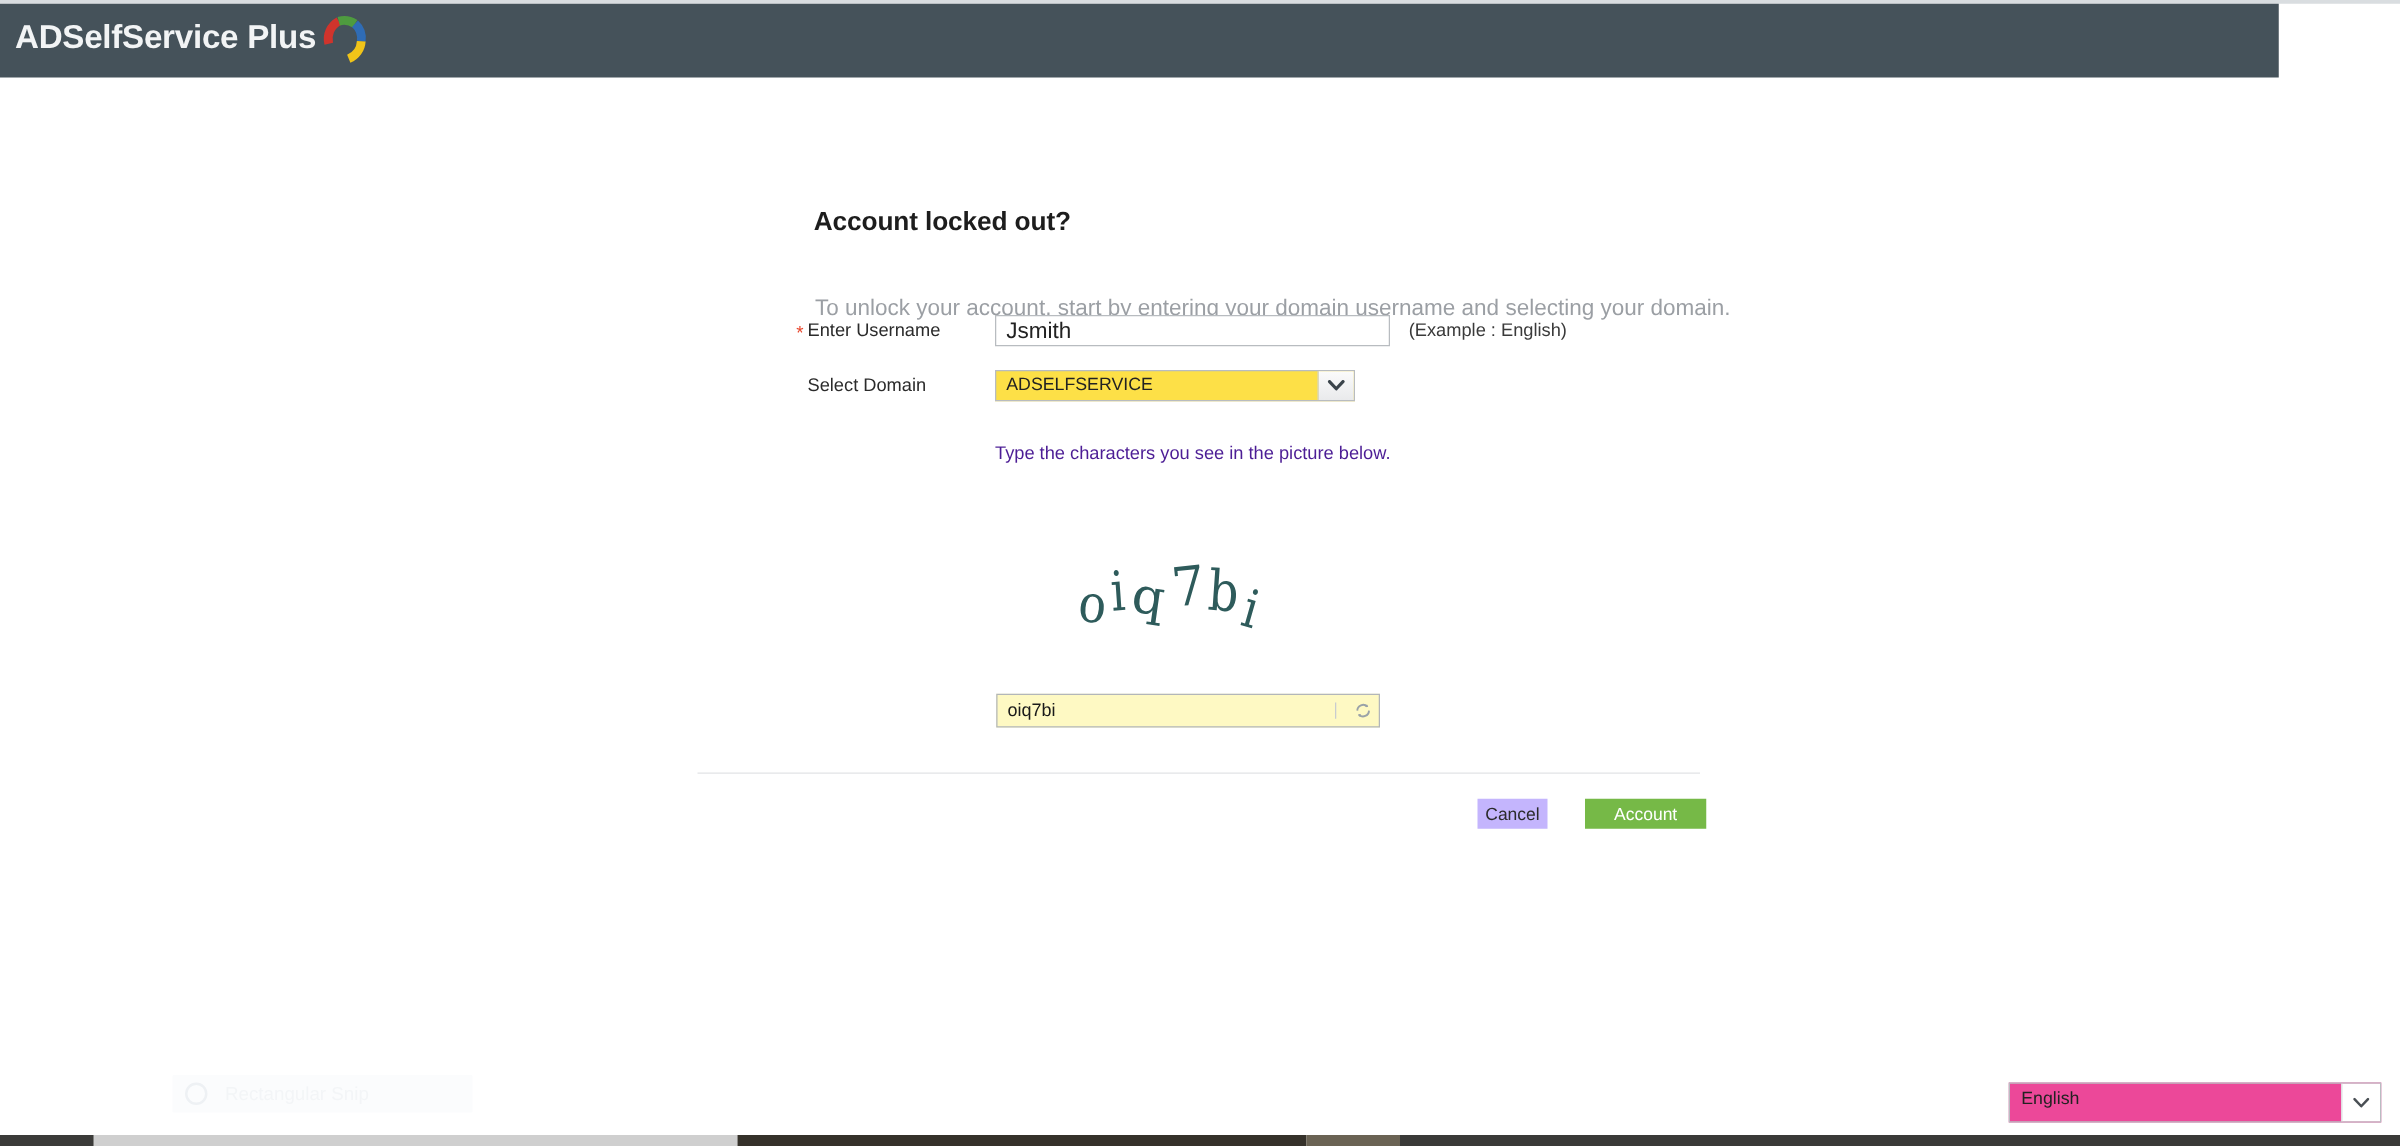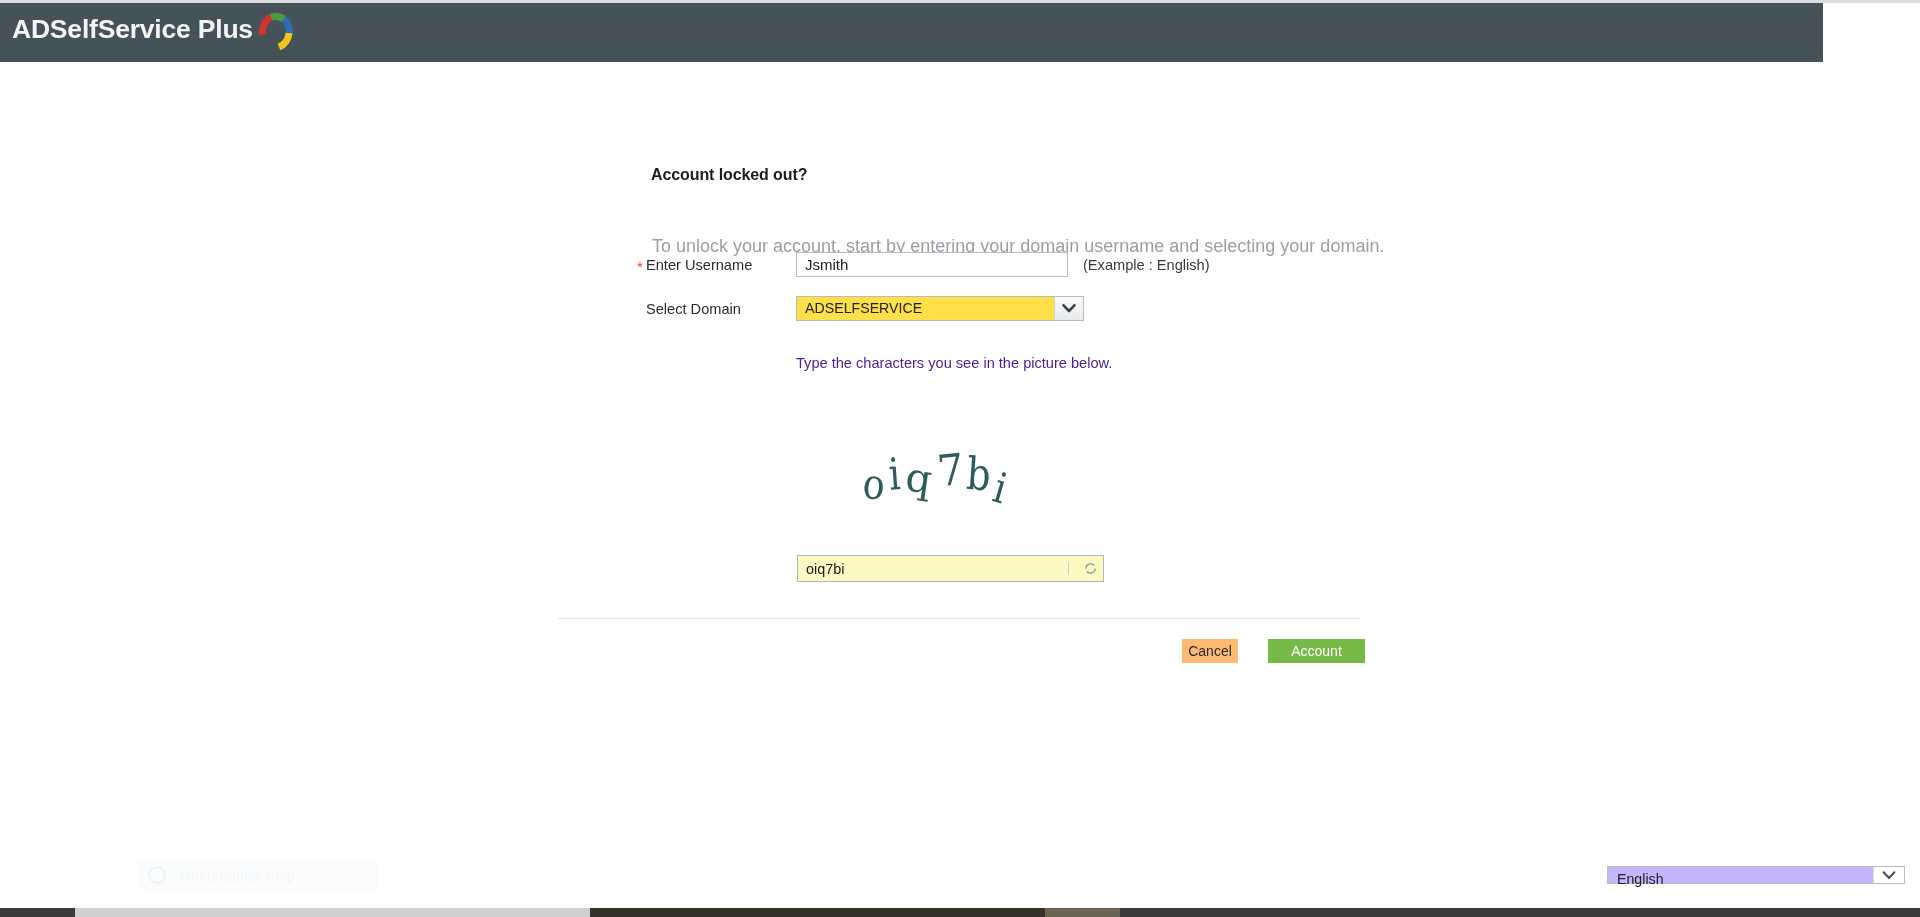--- a/index.html
+++ b/index.html
@@ -57,21 +57,21 @@
   
   .form-wrap {
     position: absolute;
     left: 0; top: 62px;
     width: 1920px;
   }
   .title {
     position: absolute;
     left: 651px;
     top: 104px;
-    font-size: 16px;
+    font-size: 21px;
     font-weight: bold;
     color: #1d1d1d;
     letter-spacing: -0.1px;
     white-space: nowrap;
   }
   .subtitle {
     position: absolute;
     left: 652px;
     top: 134px;
     font-size: 18px;
@@ -98,26 +98,26 @@
   }
   .req-star {
     color: #e8462c;
     font-size: 15px;
     position: absolute;
     left: -9px;
     top: 1px;
   }
 
   .text-input {
-    width: 272px;
+    width: 316px;
     height: 25px;
     box-sizing: border-box;
     border: 1px solid #b8bcc0;
     background: #ffffff;
-    font-size: 15px;
+    font-size: 18px;
     color: #222;
     padding: 0 8px;
     outline: none;
     font-family: "Liberation Sans", sans-serif;
   }
   .hint {
     margin-left: 15px;
     font-size: 14.6px;
     color: #3a3a3a;
     white-space: nowrap;
@@ -233,39 +233,39 @@
     height: 24px;
     border: none;
     font-size: 14px;
     cursor: pointer;
     font-family: "Liberation Sans", sans-serif;
     padding: 0;
   }
   .btn-cancel {
     left: 1182px;
     width: 56px;
-    background: #fdba74;
+    background: #c4b5fd;
     color: #2b2b2b;
   }
   .btn-continue {
     left: 1268px;
     width: 97px;
     background: #76b947;
     color: #ffffff;
   }
 
   
   .lang-wrap {
     position: absolute;
     left: 1607px;
     top: 866px;
     width: 298px;
-    height: 18px;
+    height: 32px;
     border: 1px solid #b9bdc1;
-    background: #c4b5fd;
+    background: #ec4899;
     box-sizing: border-box;
     display: flex;
   }
   .lang-value {
     flex: 1;
     font-size: 14.2px;
     color: #222;
     line-height: 24px;
     padding-left: 9px;
     white-space: nowrap;

